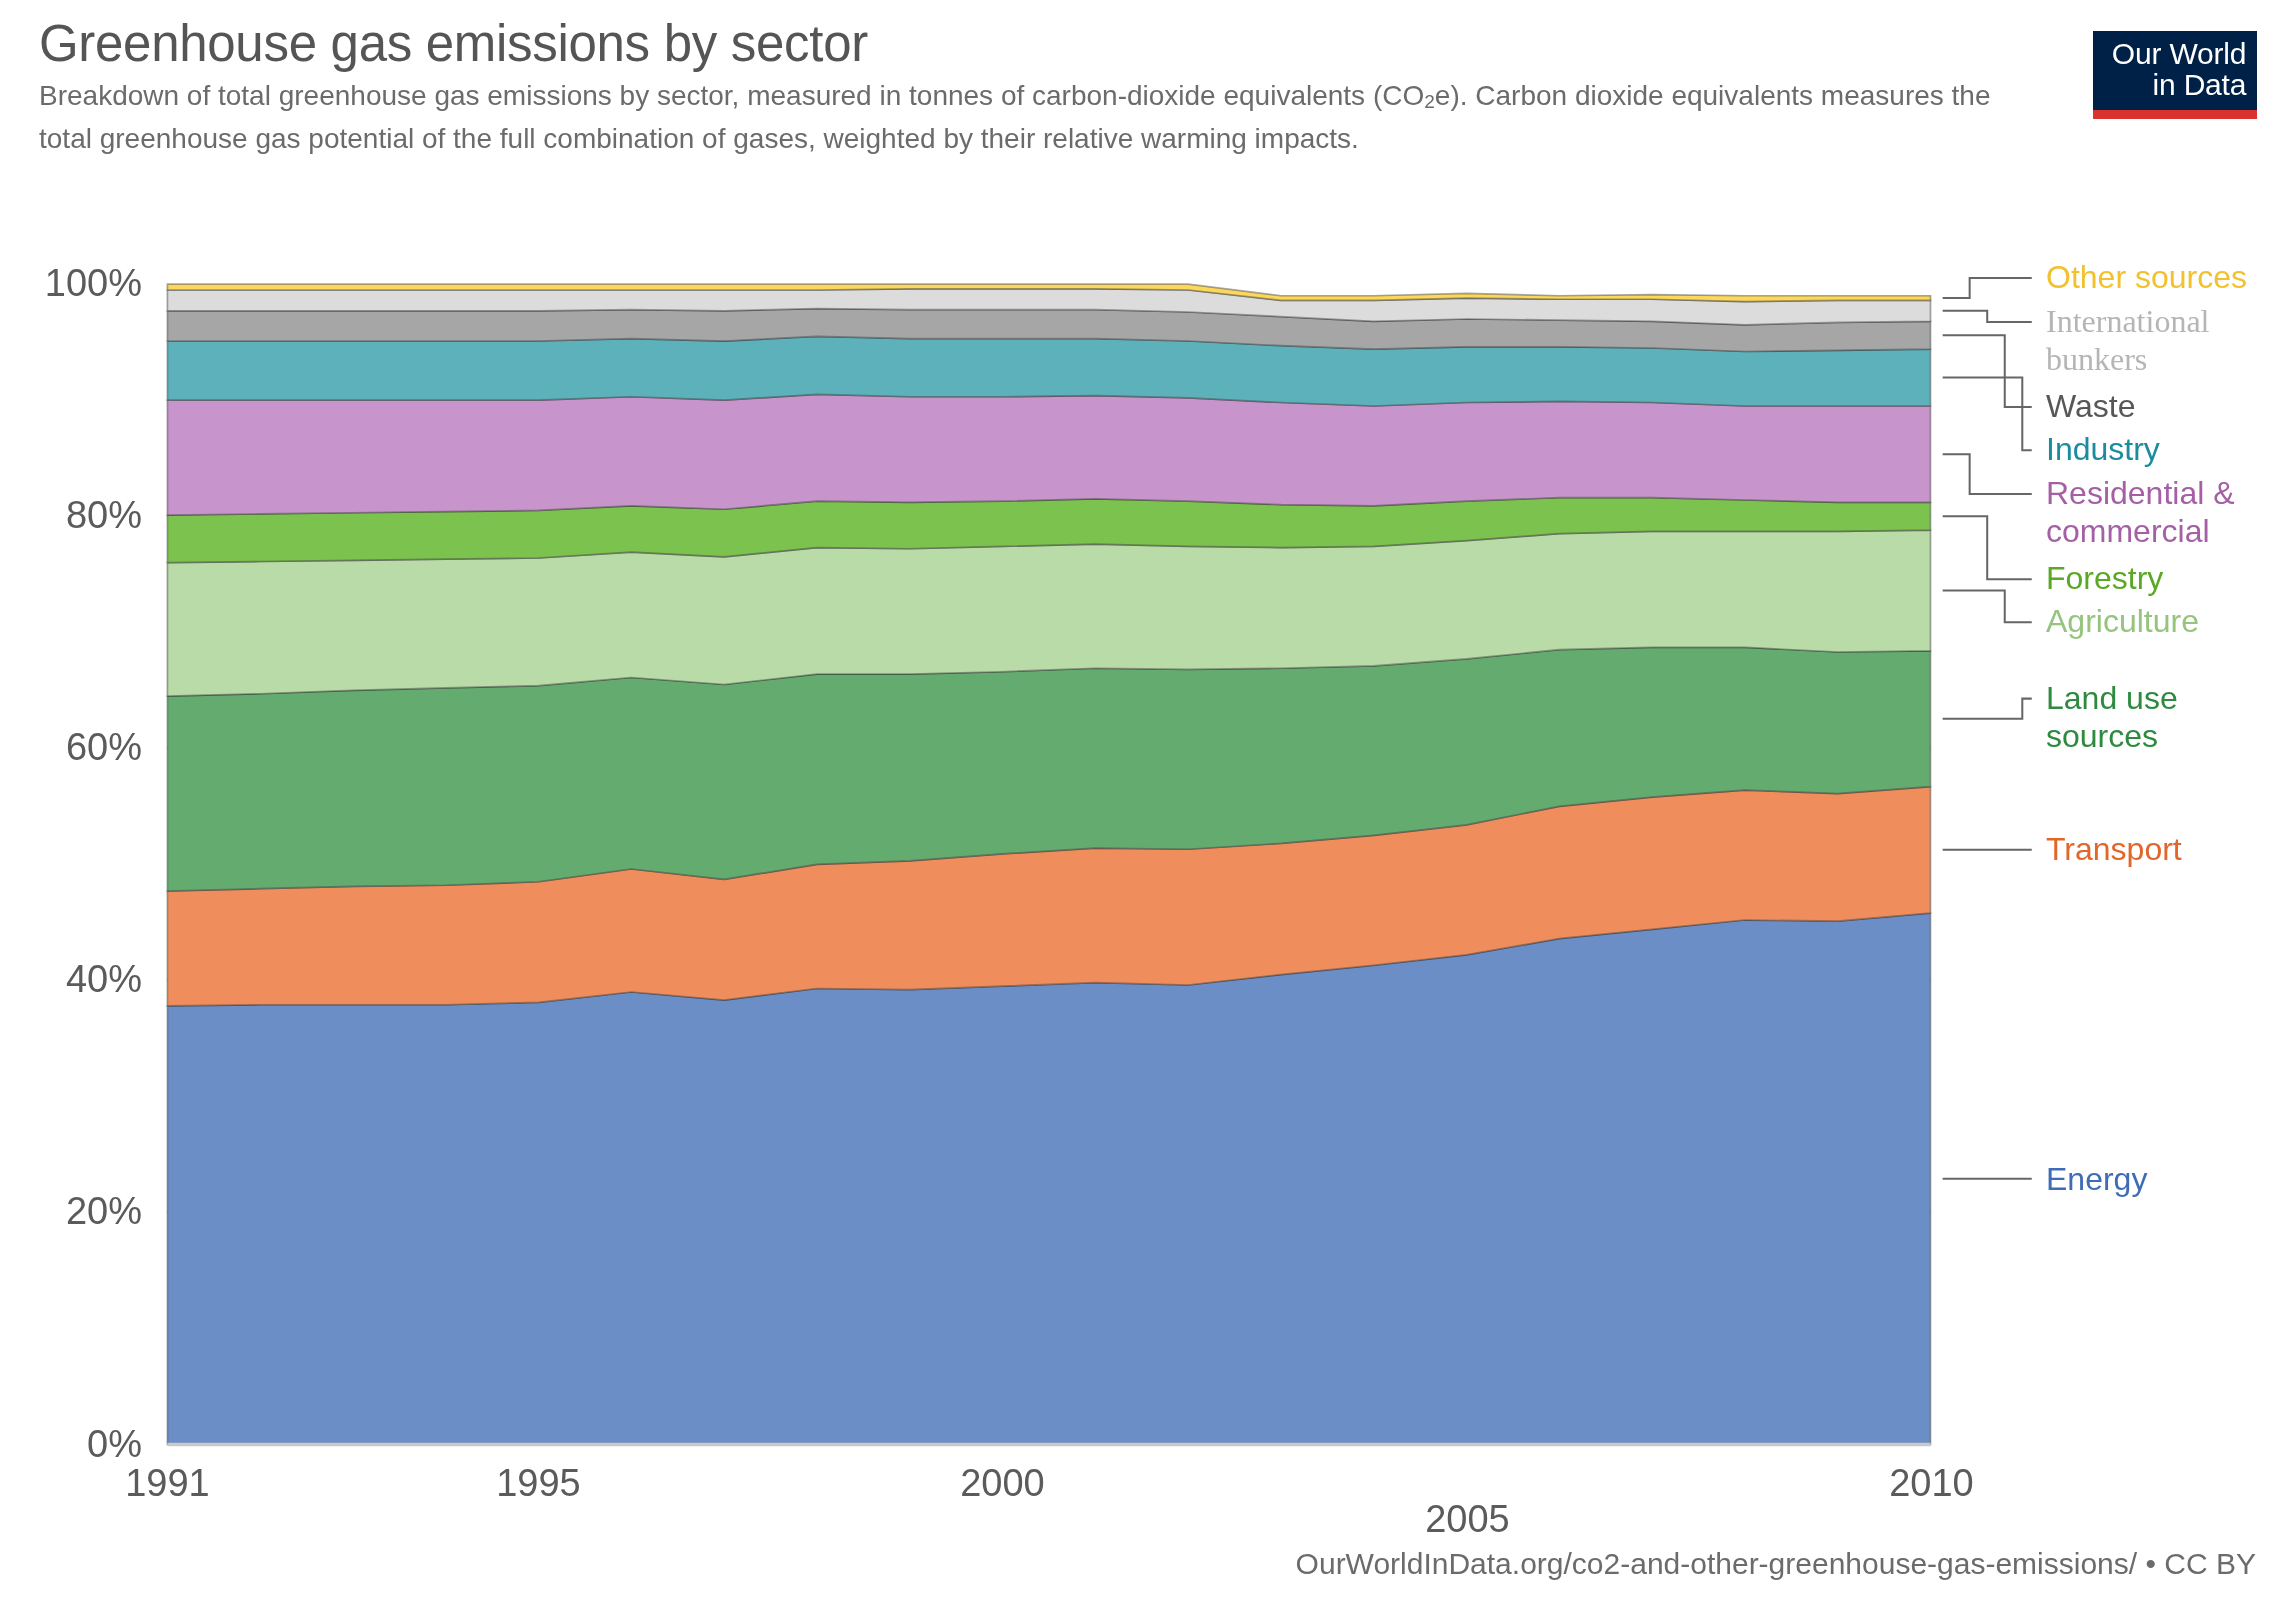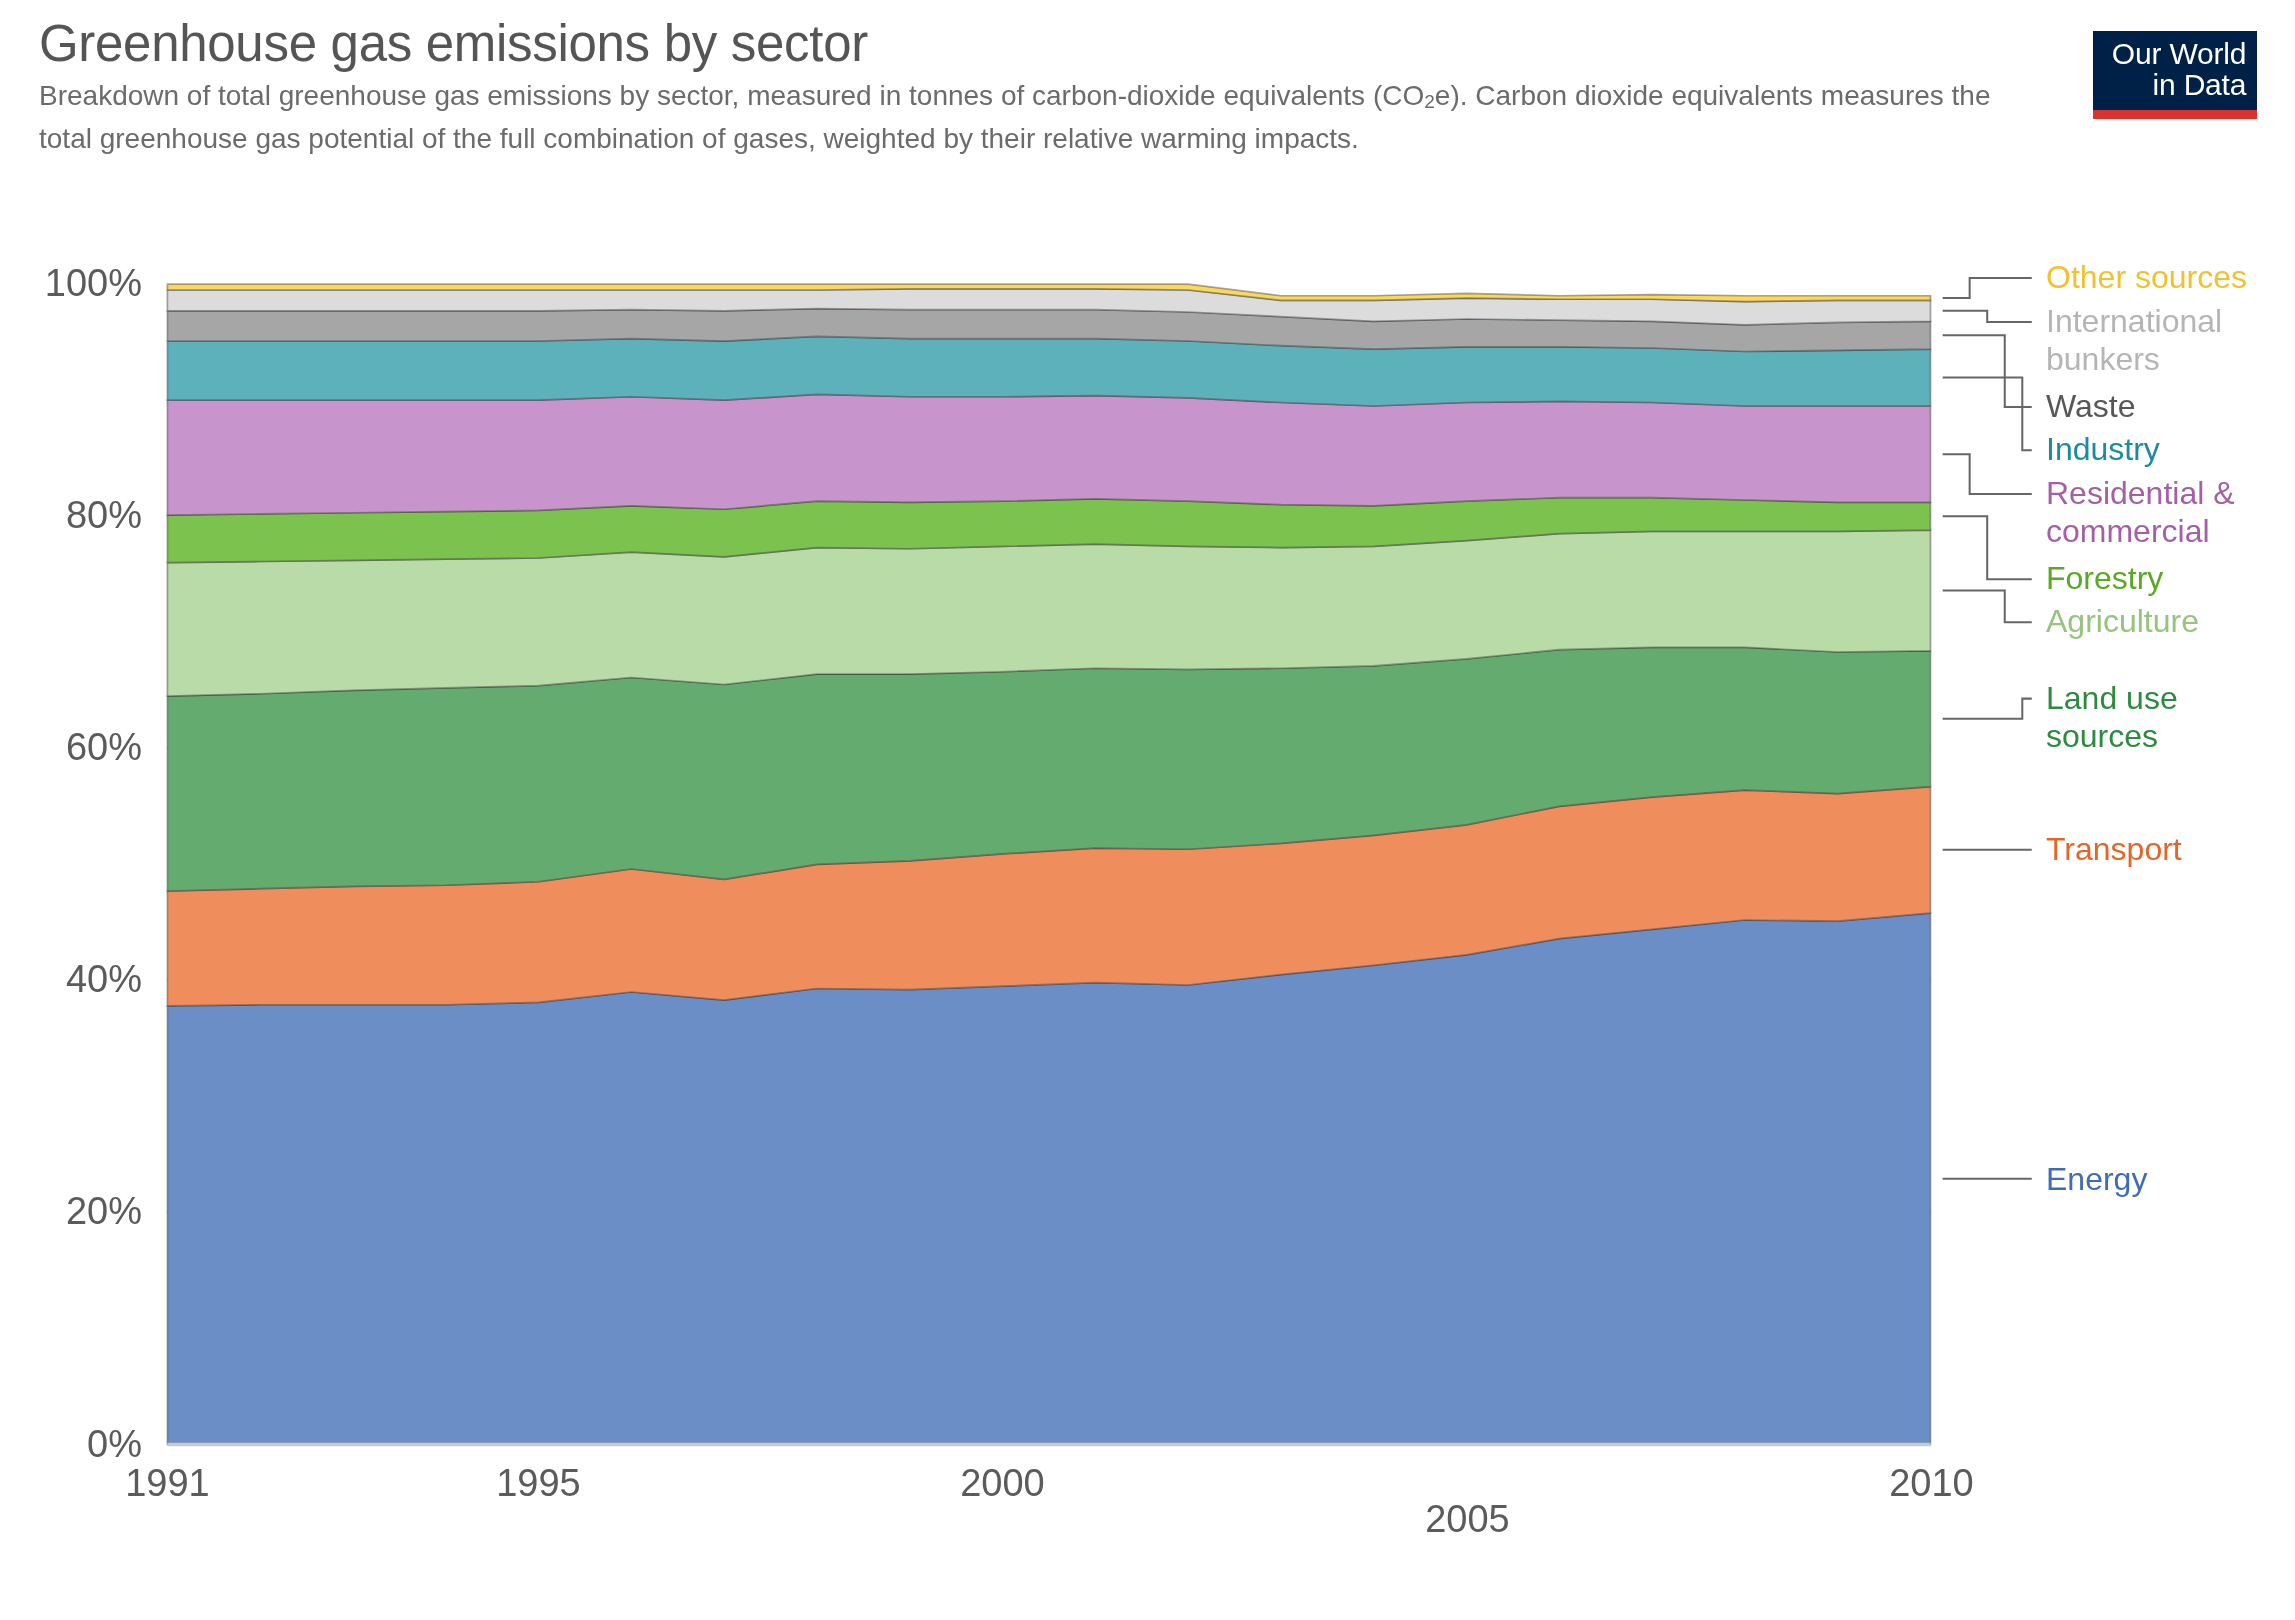--- a/index.html
+++ b/index.html
@@ -124,30 +124,31 @@
       </div>
     <div id="xtick-layer">
         <div class="xtick-label" style="left: 66px; top: 1464px;">1991</div>
         <div class="xtick-label" style="left: 437px; top: 1464px;">1995</div>
         <div class="xtick-label" style="left: 901px; top: 1464px;">2000</div>
         <div class="xtick-label" style="left: 1366px; top: 1464px; margin-top: 36px;">2005</div>
         <div class="xtick-label" style="left: 1830px; top: 1464px;">2010</div>
       </div>
     <div id="legend-layer">
         <div class="legend-label" style="left: 2046px; top: 258px; color: rgb(242, 193, 46);">Other sources</div>
-        <div class="legend-label" style="left: 2046px; top: 302px; color: rgb(181, 181, 181);">International
+        <div class="legend-label" style="left: 2046px; top: 302px; color: rgb(181, 181, 181); font-family: Liberation Serif, serif;">International
 bunkers</div>
         <div class="legend-label" style="left: 2046px; top: 387px; color: rgb(87, 87, 87);">Waste</div>
         <div class="legend-label" style="left: 2046px; top: 430px; color: rgb(27, 139, 158);">Industry</div>
         <div class="legend-label" style="left: 2046px; top: 474px; color: rgb(165, 95, 165);">Residential &amp;
 commercial</div>
         <div class="legend-label" style="left: 2046px; top: 559px; color: rgb(90, 168, 35);">Forestry</div>
         <div class="legend-label" style="left: 2046px; top: 602px; color: rgb(148, 196, 125);">Agriculture</div>
         <div class="legend-label" style="left: 2046px; top: 679px; color: rgb(45, 138, 62);">Land use
 sources</div>
         <div class="legend-label" style="left: 2046px; top: 830px; color: rgb(226, 101, 42);">Transport</div>
         <div class="legend-label" style="left: 2046px; top: 1160px; color: rgb(62, 109, 181);">Energy</div>
       </div>
   </div>
 
+  <div id="footer-link">OurWorldInData.org/co2-and-other-greenhouse-gas-emissions/ • CC BY</div>
 
 </div>
 
 
 </body></html>

